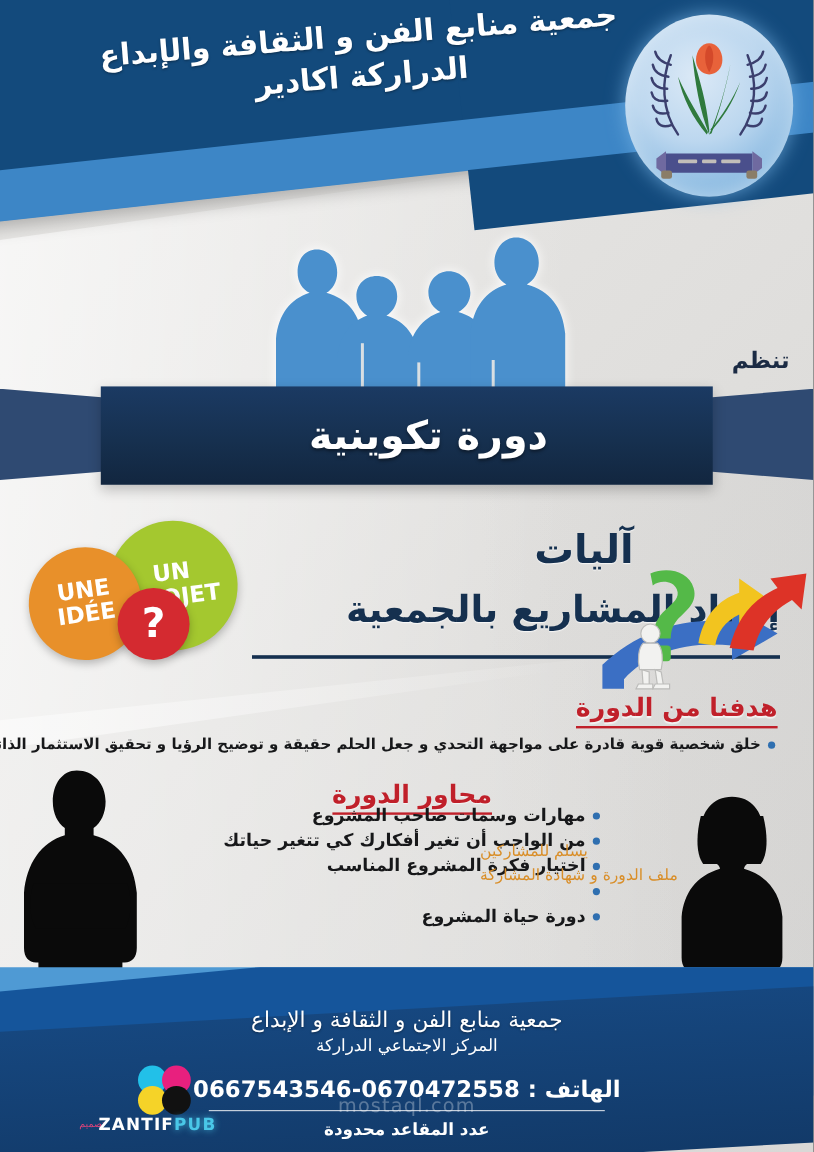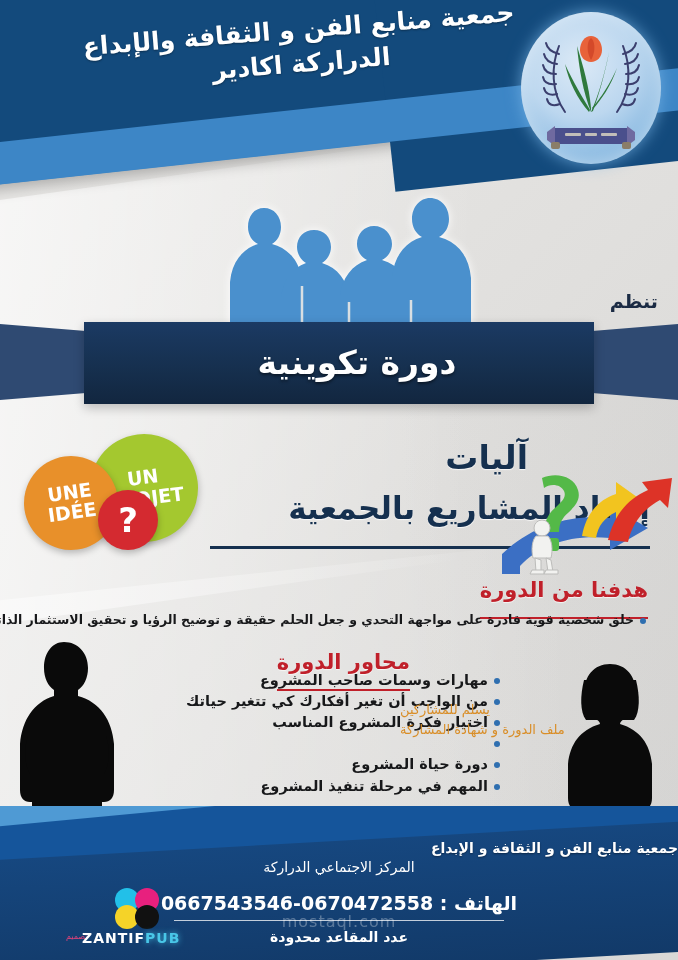--- a/index.html
+++ b/index.html
@@ -117,21 +117,21 @@
   }
   .title-rule{position:absolute;right:28px;top:546px;width:440px;height:3px;background:#15304f;}
 
   
   .arrowfig{position:absolute;right:2px;top:470px;width:178px;height:112px;}
 
   
   .sec-goal{position:absolute;right:30px;top:578px;direction:rtl;}
   .sec-axes{position:absolute;right:268px;top:650px;direction:rtl;}
   .sec-h{color:#c0202a;font-size:21px;font-weight:bold;display:inline-block;
-    padding-bottom:14px;text-shadow:0 1px 1px rgba(255,255,255,.7);}
+    padding-bottom:2px;text-shadow:0 1px 1px rgba(255,255,255,.7);}
   .sec-u{height:2px;background:#c0202a;margin-top:1px;}
 
   
   .goal-line{
     position:absolute;right:32px;top:612px;width:614px;direction:rtl;
     color:#17181a;font-size:12.5px;font-weight:bold;text-align:right;white-space:nowrap;
   }
   .dotb{display:inline-block;width:6px;height:6px;border-radius:50%;
     background:#2f6fb0;vertical-align:middle;margin-left:6px;}
 
@@ -161,21 +161,21 @@
     position:absolute;left:-60px;top:26px;width:820px;height:150px;background:#15559b;
     transform:rotate(-5.4deg);transform-origin:left top;
   }
   .foot-deep{
     position:absolute;left:-40px;top:56px;width:800px;height:130px;
     background:linear-gradient(180deg,#16477f 0%,#123a69 100%);
     transform:rotate(-3.2deg);transform-origin:left top;
   }
   .foot-content{position:absolute;left:0;top:34px;width:678px;text-align:center;
     direction:rtl;color:#ffffff;}
-  .foot-assoc{font-size:14px;font-weight:bold;text-shadow:0 1px 2px rgba(0,0,0,.4);text-align:right;}
+  .foot-assoc{font-size:18px;font-weight:normal;text-shadow:0 1px 2px rgba(0,0,0,.4);}
   .foot-center{font-size:14px;margin-top:3px;}
   .foot-phone{font-size:19px;font-weight:bold;margin-top:17px;direction:rtl;}
   .foot-rule{width:330px;height:1px;background:rgba(255,255,255,.75);margin:6px auto 0;}
   .foot-seats{font-size:14px;font-weight:bold;margin-top:8px;color:#ffffff;}
 
   
   .wm{position:absolute;left:0;top:912px;width:678px;text-align:center;
     color:rgba(255,255,255,.30);font-size:16px;letter-spacing:1px;}
 
   
@@ -340,21 +340,20 @@
   <div class="sec-axes">
     <div class="sec-h">محاور الدورة</div>
     <div class="sec-u"></div>
   </div>
   <ul class="axes-list">
     <li><span class="dotb"></span><span>مهارات وسمات صاحب المشروع</span></li>
     <li><span class="dotb"></span><span>من الواجب أن تغير أفكارك كي تتغير حياتك</span></li>
     <li><span class="dotb"></span><span>اختيار فكرة المشروع المناسب</span></li>
     <li><span class="dotb"></span></li>
     <li><span class="dotb"></span><span>دورة حياة المشروع</span></li>
-    <li><span class="dotb"></span><span>المهم في مرحلة تنفيذ المشروع</span></li>
   </ul>
 
   <div class="orange-note">
     <div>يسلم للمشاركين</div>
     <div>ملف الدورة و شهادة المشاركة</div>
   </div>
 
   <div class="sil-man">
     <svg width="128" height="292" viewBox="0 0 128 292" aria-hidden="true">
       <g fill="#0a0a0a">

